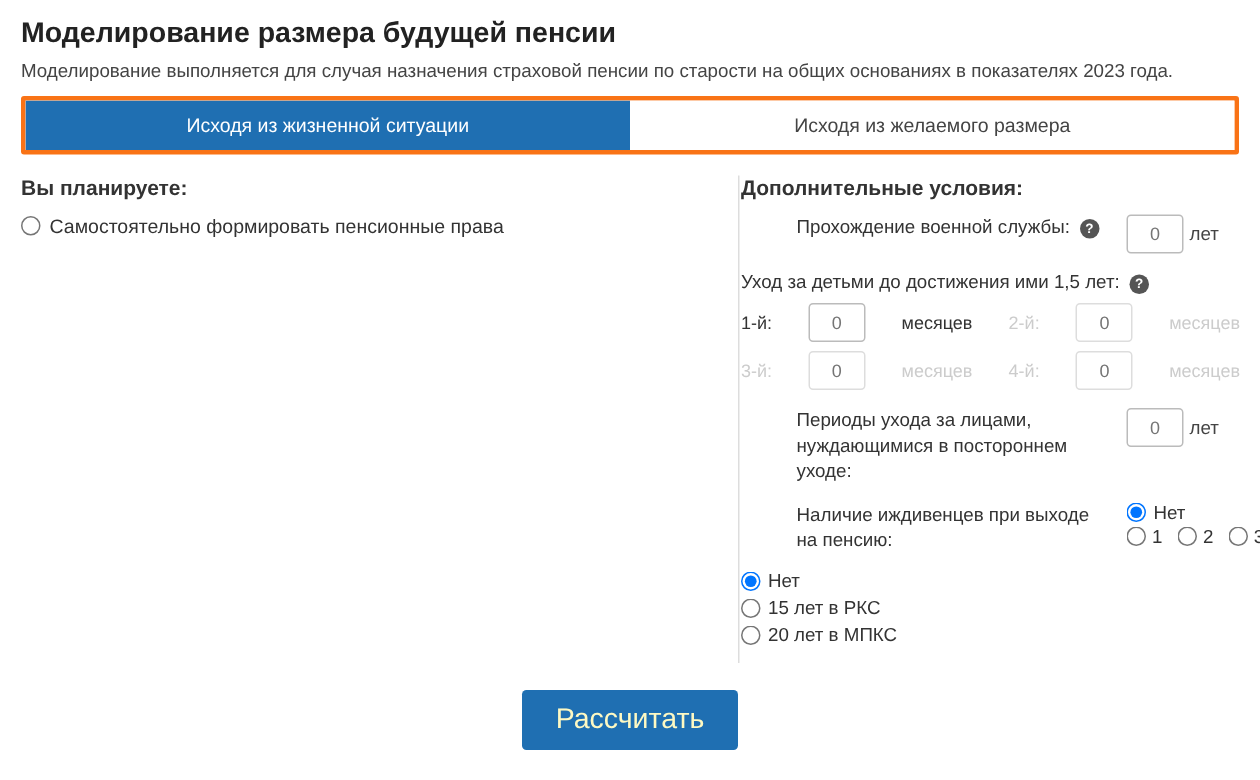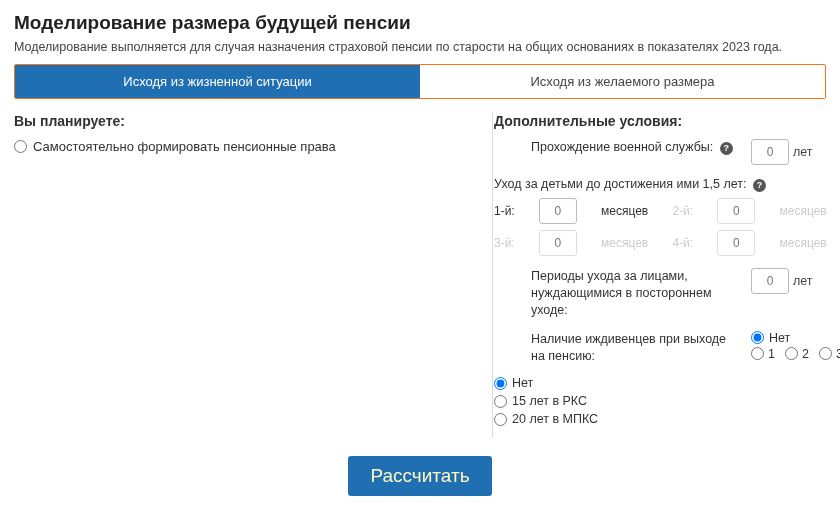--- a/index.html
+++ b/index.html
@@ -13,21 +13,21 @@
   }
   h1 {
     font-size: 19px;
     font-weight: 700;
     color: #222;
     margin-bottom: 6px;
   }
   .subtitle { font-size: 12.5px; color: #444; margin-bottom: 10px; }
   .tabs {
     display: flex;
-    border: 1px solid #f97316;
+    border: 3px solid #f97316;
     border-radius: 2px;
     overflow: hidden;
     margin-bottom: 14px;
   }
   .tab {
     flex: 1;
     text-align: center;
     padding: 9px 4px;
     font-size: 13px;
     cursor: pointer;

